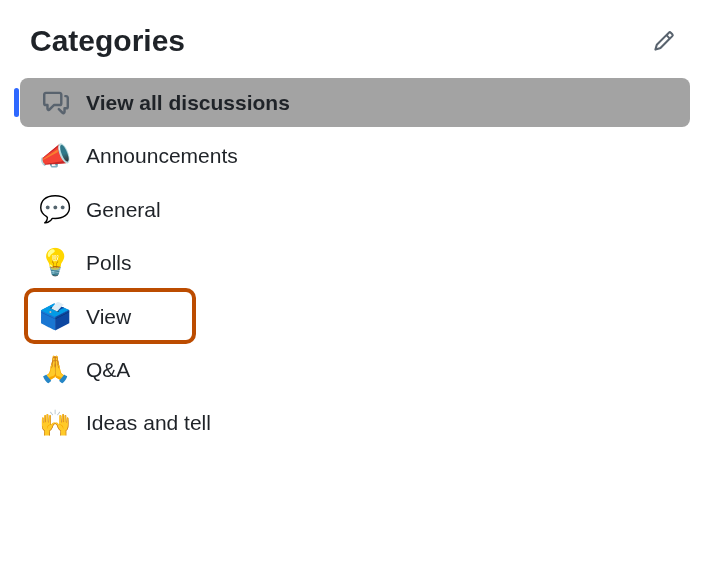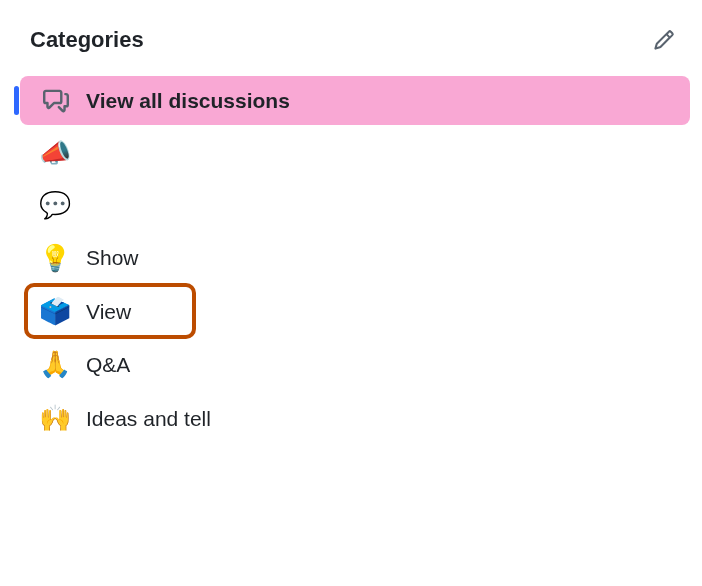--- a/index.html
+++ b/index.html
@@ -17,21 +17,21 @@
     }
     .categories-header {
       display: flex;
       justify-content: space-between;
       align-items: center;
       margin-bottom: 20px;
       padding-left: 10px;
       padding-right: 10px;
     }
     .categories-title {
-      font-size: 22px;
+      font-size: 30px;
       font-weight: 700;
       color: #1f2328;
     }
     .edit-button {
       width: 32px;
       height: 32px;
       display: flex;
       align-items: center;
       justify-content: center;
       border: none;
@@ -57,21 +57,21 @@
       align-items: center;
       gap: 16px;
       padding: 10px 16px 10px 22px;
       border-radius: 8px;
       cursor: pointer;
       font-size: 21px;
       color: #1f2328;
       text-decoration: none;
     }
     .category-item.active {
-      background: #f9a8d4;
+      background: #a3a3a3;
       font-weight: 700;
     }
     .active-indicator {
       position: absolute;
       left: -6px;
       top: 10px;
       bottom: 10px;
       width: 5px;
       background: #2e68ff;
       border-radius: 3px;
@@ -120,33 +120,35 @@
           <path d="M1.75 1h8.5c.966 0 1.75.784 1.75 1.75v5.5A1.75 1.75 0 0 1 10.25 10H7.061l-2.574 2.573A1.458 1.458 0 0 1 2 11.543V10h-.25A1.75 1.75 0 0 1 0 8.25v-5.5C0 1.784.784 1 1.75 1ZM1.5 2.75v5.5c0 .138.112.25.25.25h1a.75.75 0 0 1 .75.75v2.19l2.72-2.72a.749.749 0 0 1 .53-.22h3.5a.25.25 0 0 0 .25-.25v-5.5a.25.25 0 0 0-.25-.25h-8.5a.25.25 0 0 0-.25.25Zm13 2a.25.25 0 0 0-.25-.25h-.5a.75.75 0 0 1 0-1.5h.5c.966 0 1.75.784 1.75 1.75v5.5A1.75 1.75 0 0 1 14.25 12H14v1.543a1.458 1.458 0 0 1-2.487 1.03L9.22 12.28a.749.749 0 0 1 .326-1.275.749.749 0 0 1 .734.215l2.22 2.22v-2.19a.75.75 0 0 1 .75-.75h1a.25.25 0 0 0 .25-.25Z"></path>
         </svg>
       </span>
       <span class="category-label">View all discussions</span>
     </a>
   </li>
 
   <li class="category-item-wrapper">
     <a class="category-item">
       <span class="category-icon">📣</span>
+      <span class="category-label">Announcements</span>
     </a>
   </li>
 
   <li class="category-item-wrapper">
     <a class="category-item">
       <span class="category-icon">💬</span>
+      <span class="category-label">General</span>
     </a>
   </li>
 
   <li class="category-item-wrapper">
     <a class="category-item">
       <span class="category-icon">💡</span>
-      <span class="category-label">Show</span>
+      <span class="category-label">Polls</span>
     </a>
   </li>
 
   <li class="category-item-wrapper">
     <div class="highlight-box"></div>
     <a class="category-item">
       <span class="category-icon">🗳️</span>
       <span class="category-label">View</span>
     </a>
   </li>

